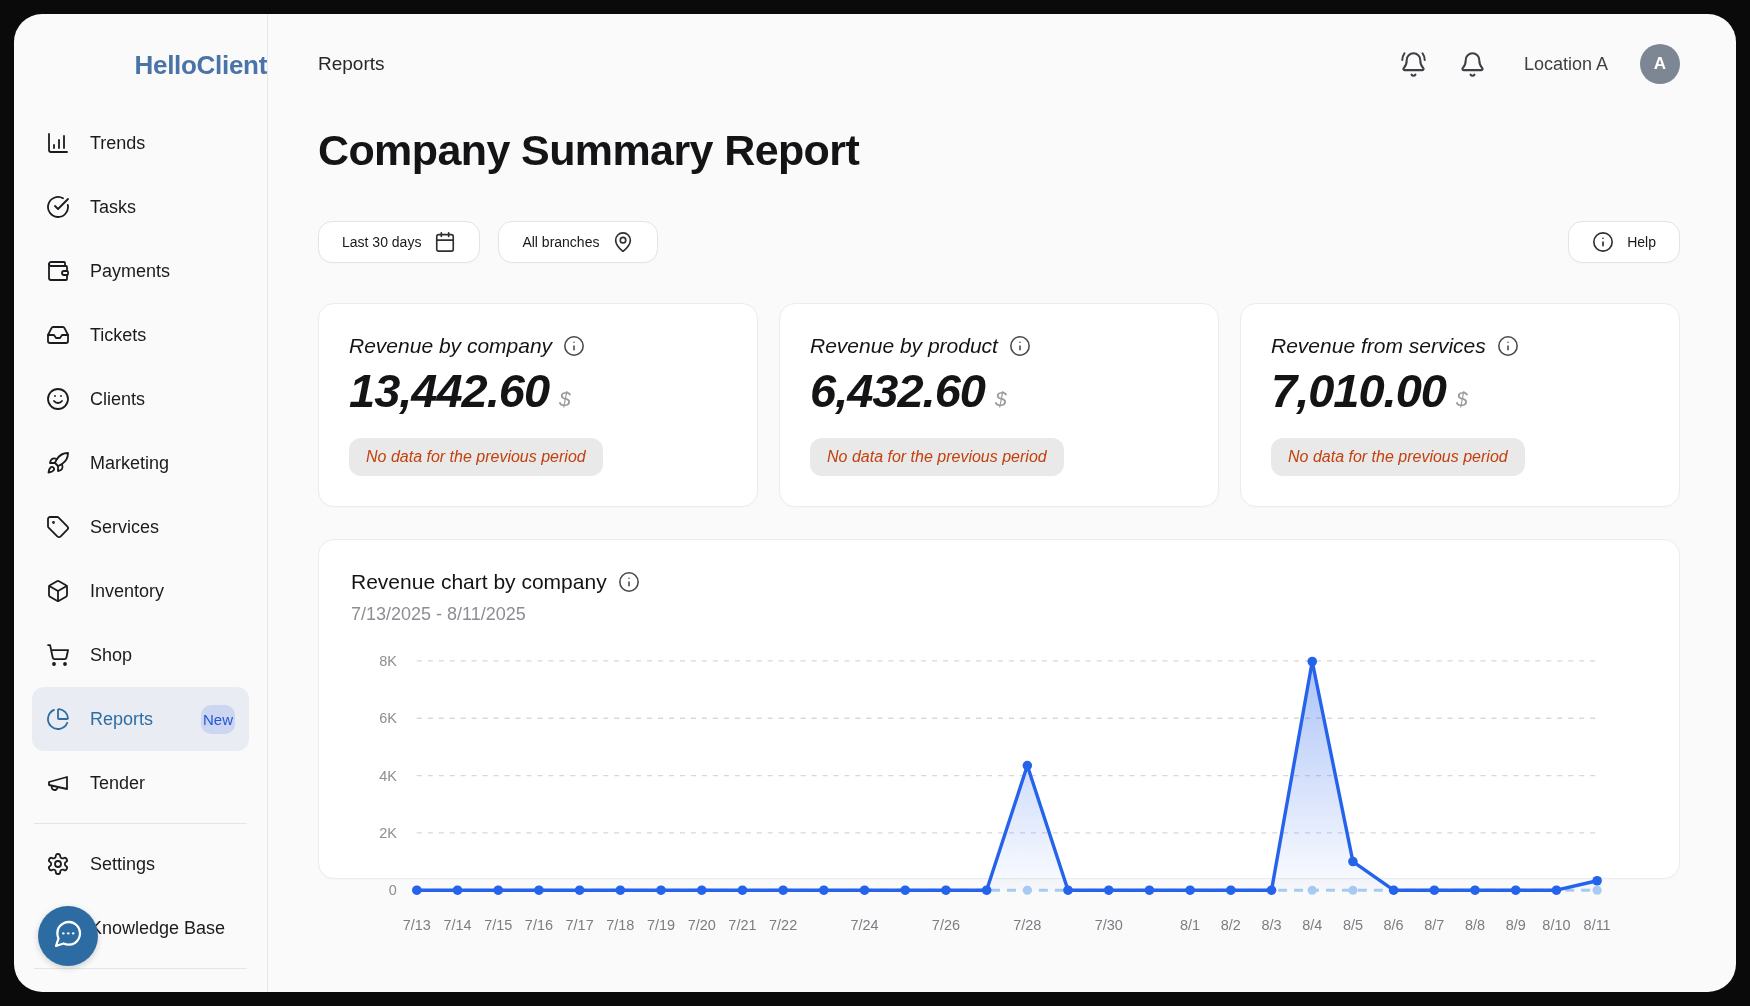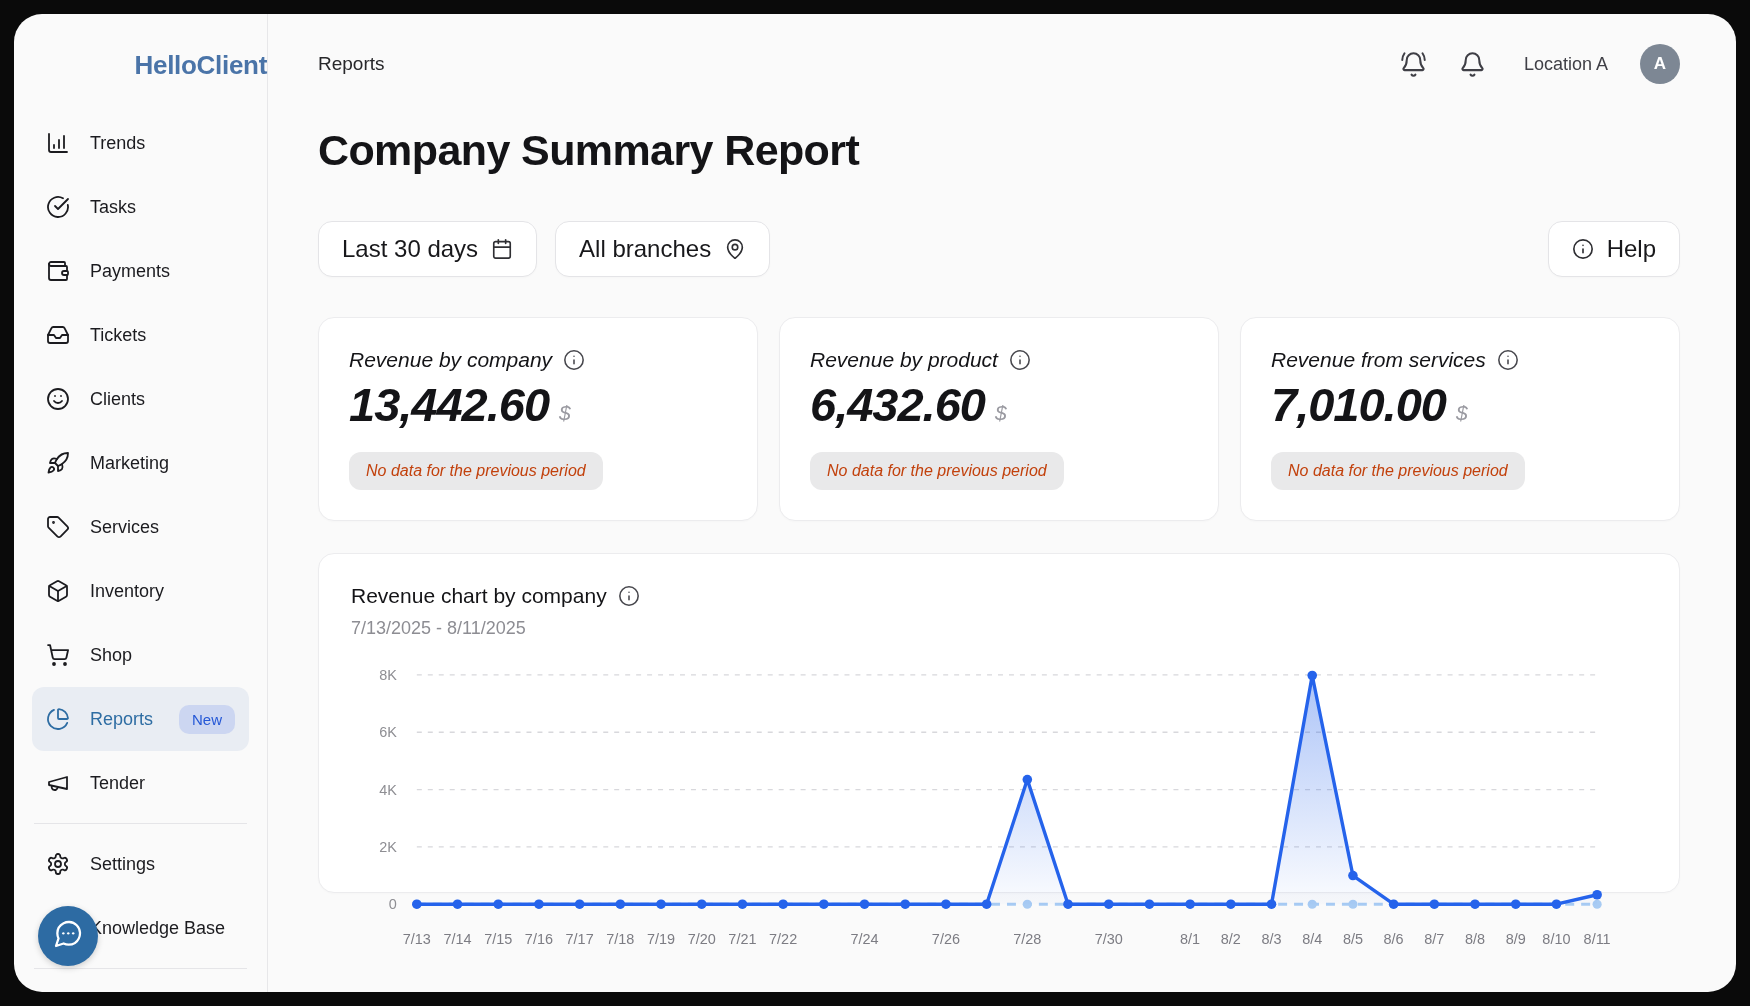--- a/index.html
+++ b/index.html
@@ -14,42 +14,42 @@
              position:relative; padding-top:36px;text-align:right; }
   .logo { font-size:26px; font-weight:700; color:#4a74a8; padding-left:34px; letter-spacing:-0.3px; }
   .nav { margin-top:30px; padding:0 18px; }
   .nav-item { display:flex; align-items:center; gap:20px; height:64px; padding:0 14px;
               border-radius:12px; color:#1b1b1f; font-size:18px; cursor:pointer; }
   .nav-item .ic { width:24px; height:24px; display:flex; align-items:center; color:#1b1b1f; }
   .nav-item .ic svg { width:24px; height:24px; }
   .nav-item.active { background:#e9edf3; color:#2e6da3; }
   .nav-item.active .ic { color:#2e6da3; }
   .badge-new { margin-left:auto; background:#ccd6f1; color:#2457d6; font-size:15px;
-               padding:6px 13px; border-radius:10px; }
+               padding:6px 2px; border-radius:10px; }
   .nav-divider { border:none; border-top:1px solid #e5e5e8; margin:8px 2px; }
   .fab { position:absolute; left:24px; bottom:26px; width:60px; height:60px; border-radius:50%;
          background:#2d6ba3; display:flex; align-items:center; justify-content:center;
          box-shadow:0 2px 6px rgba(0,0,0,.18); cursor:pointer; }
   .fab svg { width:32px; height:32px; }
 
   
   .main { flex:1; padding:0 56px 0 50px; overflow:hidden; }
   .topbar { margin-top:30px; display:flex; align-items:center; }
   .breadcrumb { font-size:19px; color:#27272a; }
   .top-right { margin-left:auto; display:flex; align-items:center; gap:32px; color:#3f3f46; }
   .top-right .bell svg { width:27px; height:27px; display:block; }
   .location { font-size:18px; color:#3f3f46; margin-left:6px; }
   .avatar { width:40px; height:40px; border-radius:50%; background:#7d8794; color:#fff;
             display:flex; align-items:center; justify-content:center; font-size:17px; font-weight:700; }
 
   h1.page-title { margin-top:42px; font-size:43px; font-weight:700; color:#141417; letter-spacing:-0.6px; }
 
   .filter-row { margin-top:46px; display:flex; align-items:center; gap:18px; }
-  .btn { height:56px; display:inline-flex; align-items:center; gap:13px; padding:0 23px;
-         background:#fff; border:1px solid #e4e4e7; border-radius:14px; font-size:24px;
+  .btn { height:42px; display:inline-flex; align-items:center; gap:13px; padding:0 23px;
+         background:#fff; border:1px solid #e4e4e7; border-radius:14px; font-size:14px;
          color:#18181b; cursor:pointer; box-shadow:0 1px 2px rgba(0,0,0,.02); }
   .btn svg { width:22px; height:22px; color:#2f2f33; }
   .btn-help { margin-left:auto; }
 
   .cards-row { margin-top:40px; display:flex; gap:21px; }
   .card { flex:1; background:#fff; border:1px solid #ececee; border-radius:16px;
           padding:30px 30px; box-shadow:0 1px 2px rgba(0,0,0,.02);font-style:italic; }
   .card-title-row { display:flex; align-items:center; gap:11px; }
   .card-title { font-size:21px; color:#141417; }
   .info-ic { color:#47474d; display:flex; }

